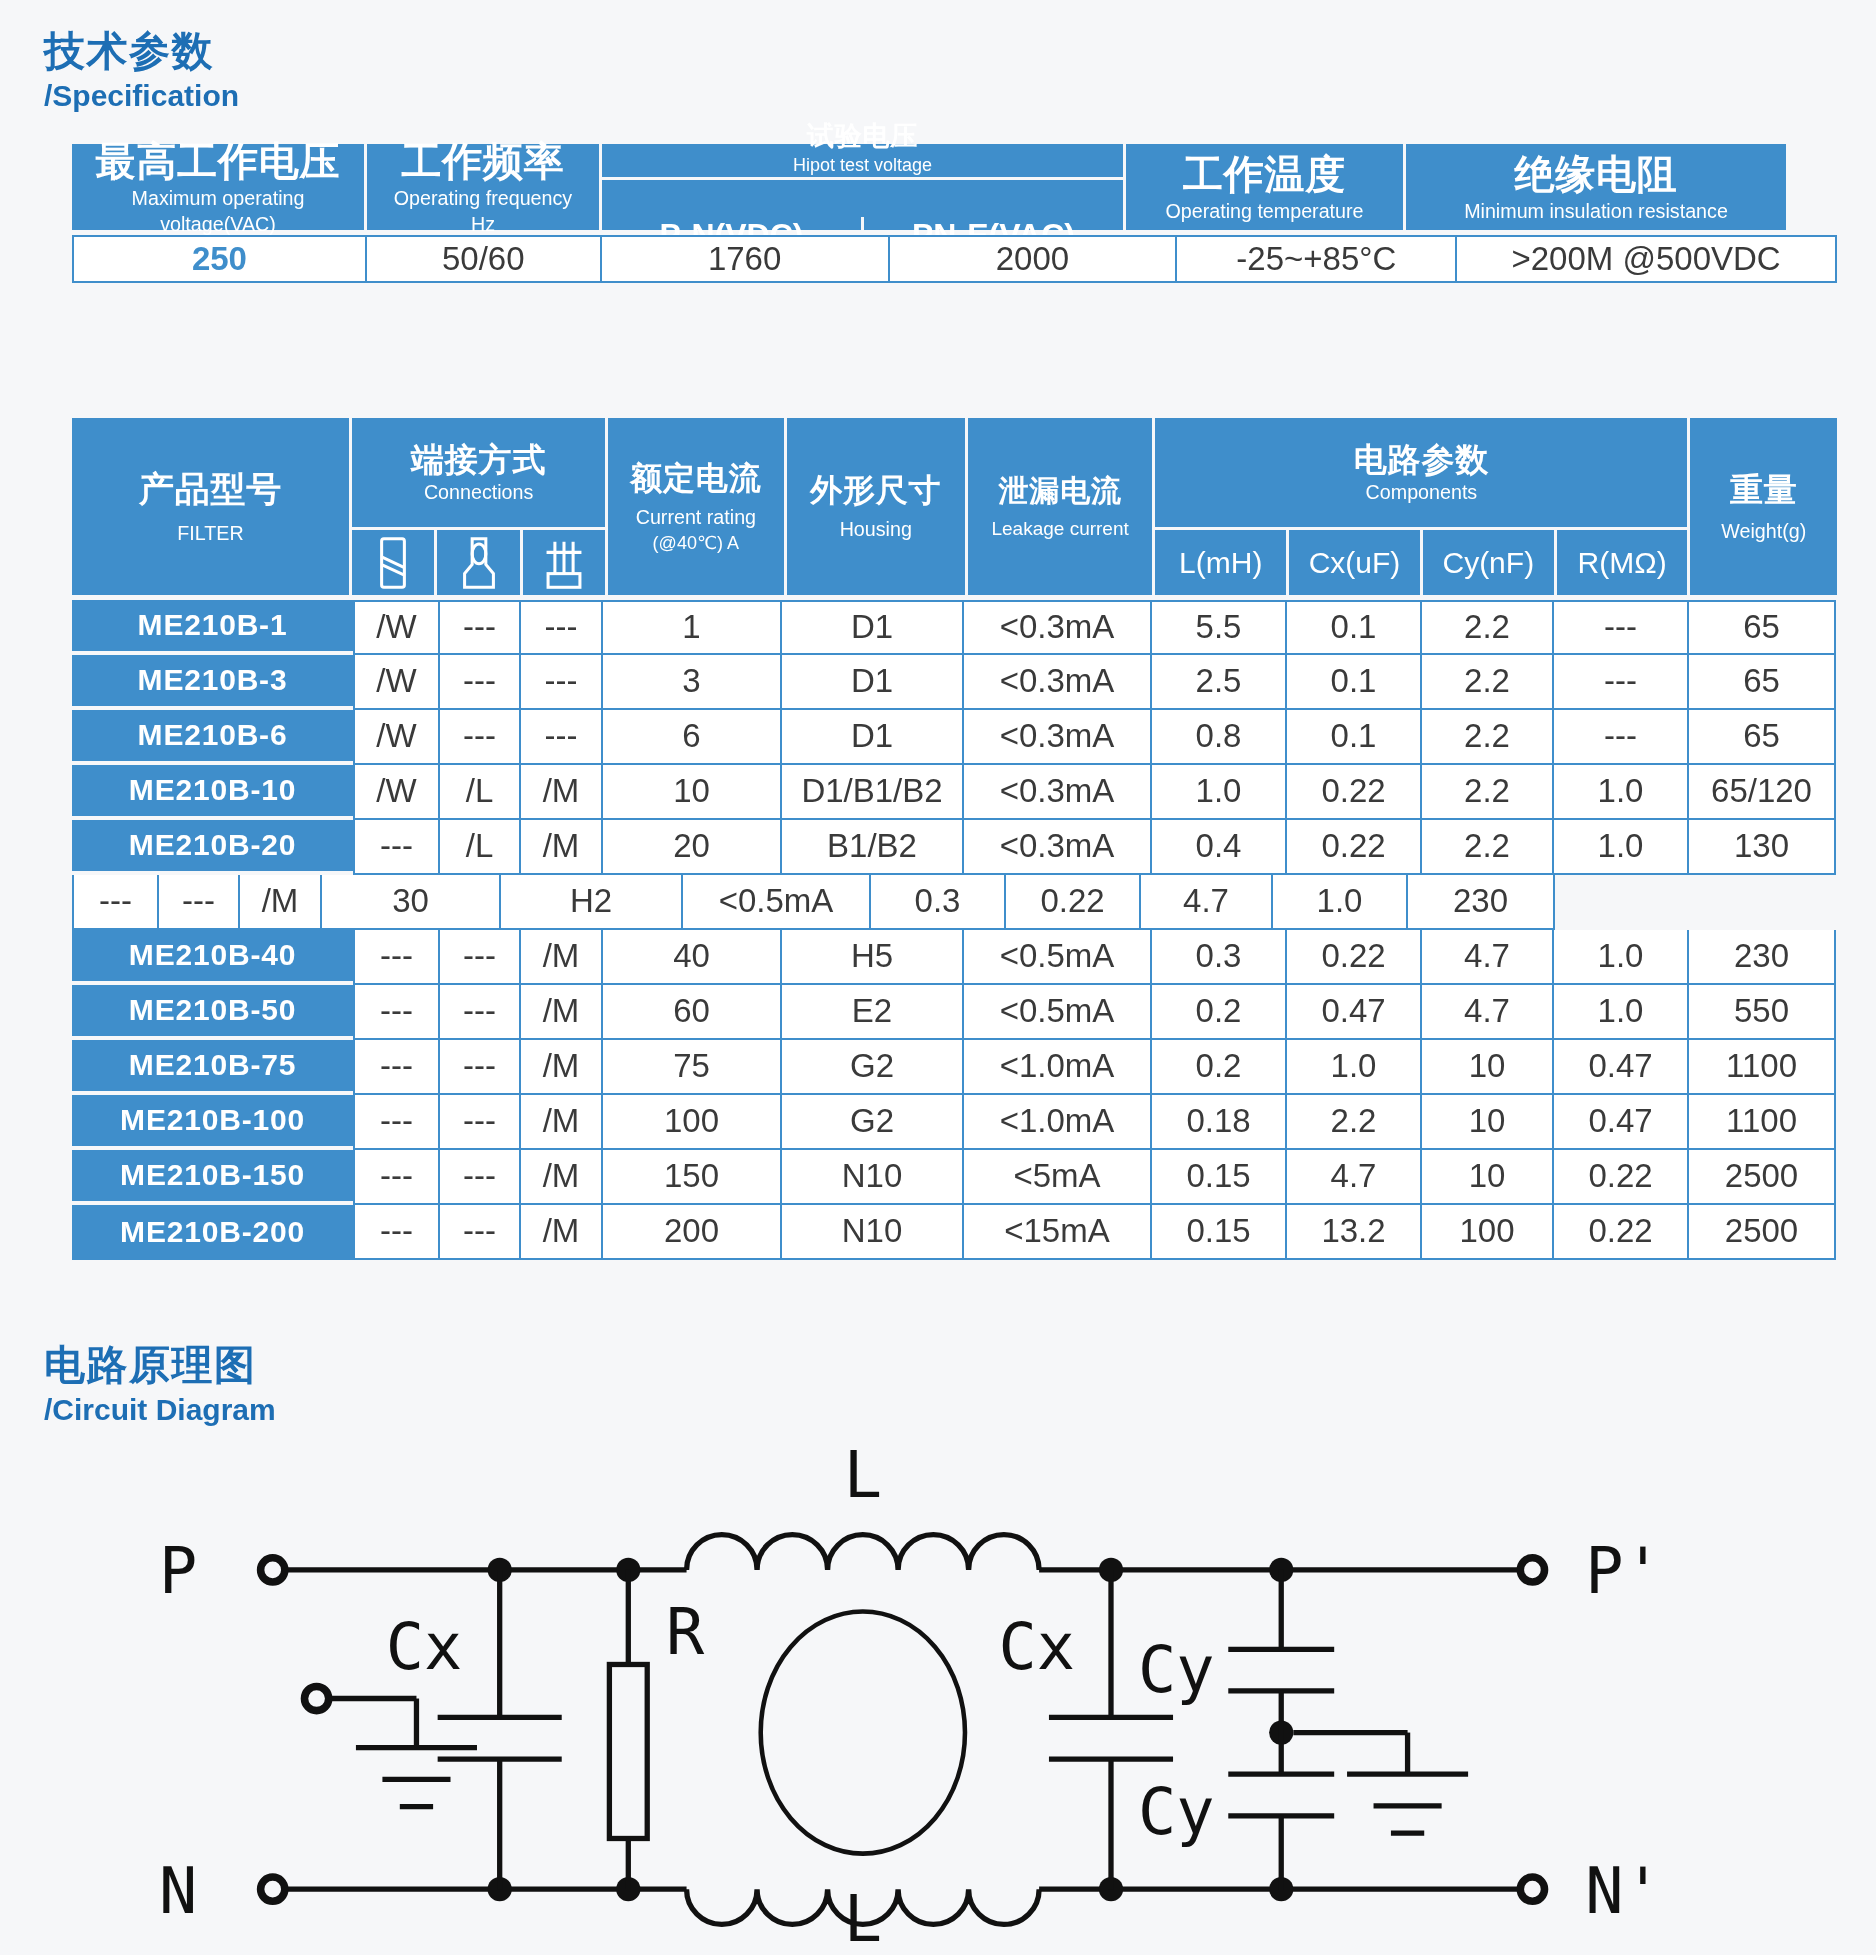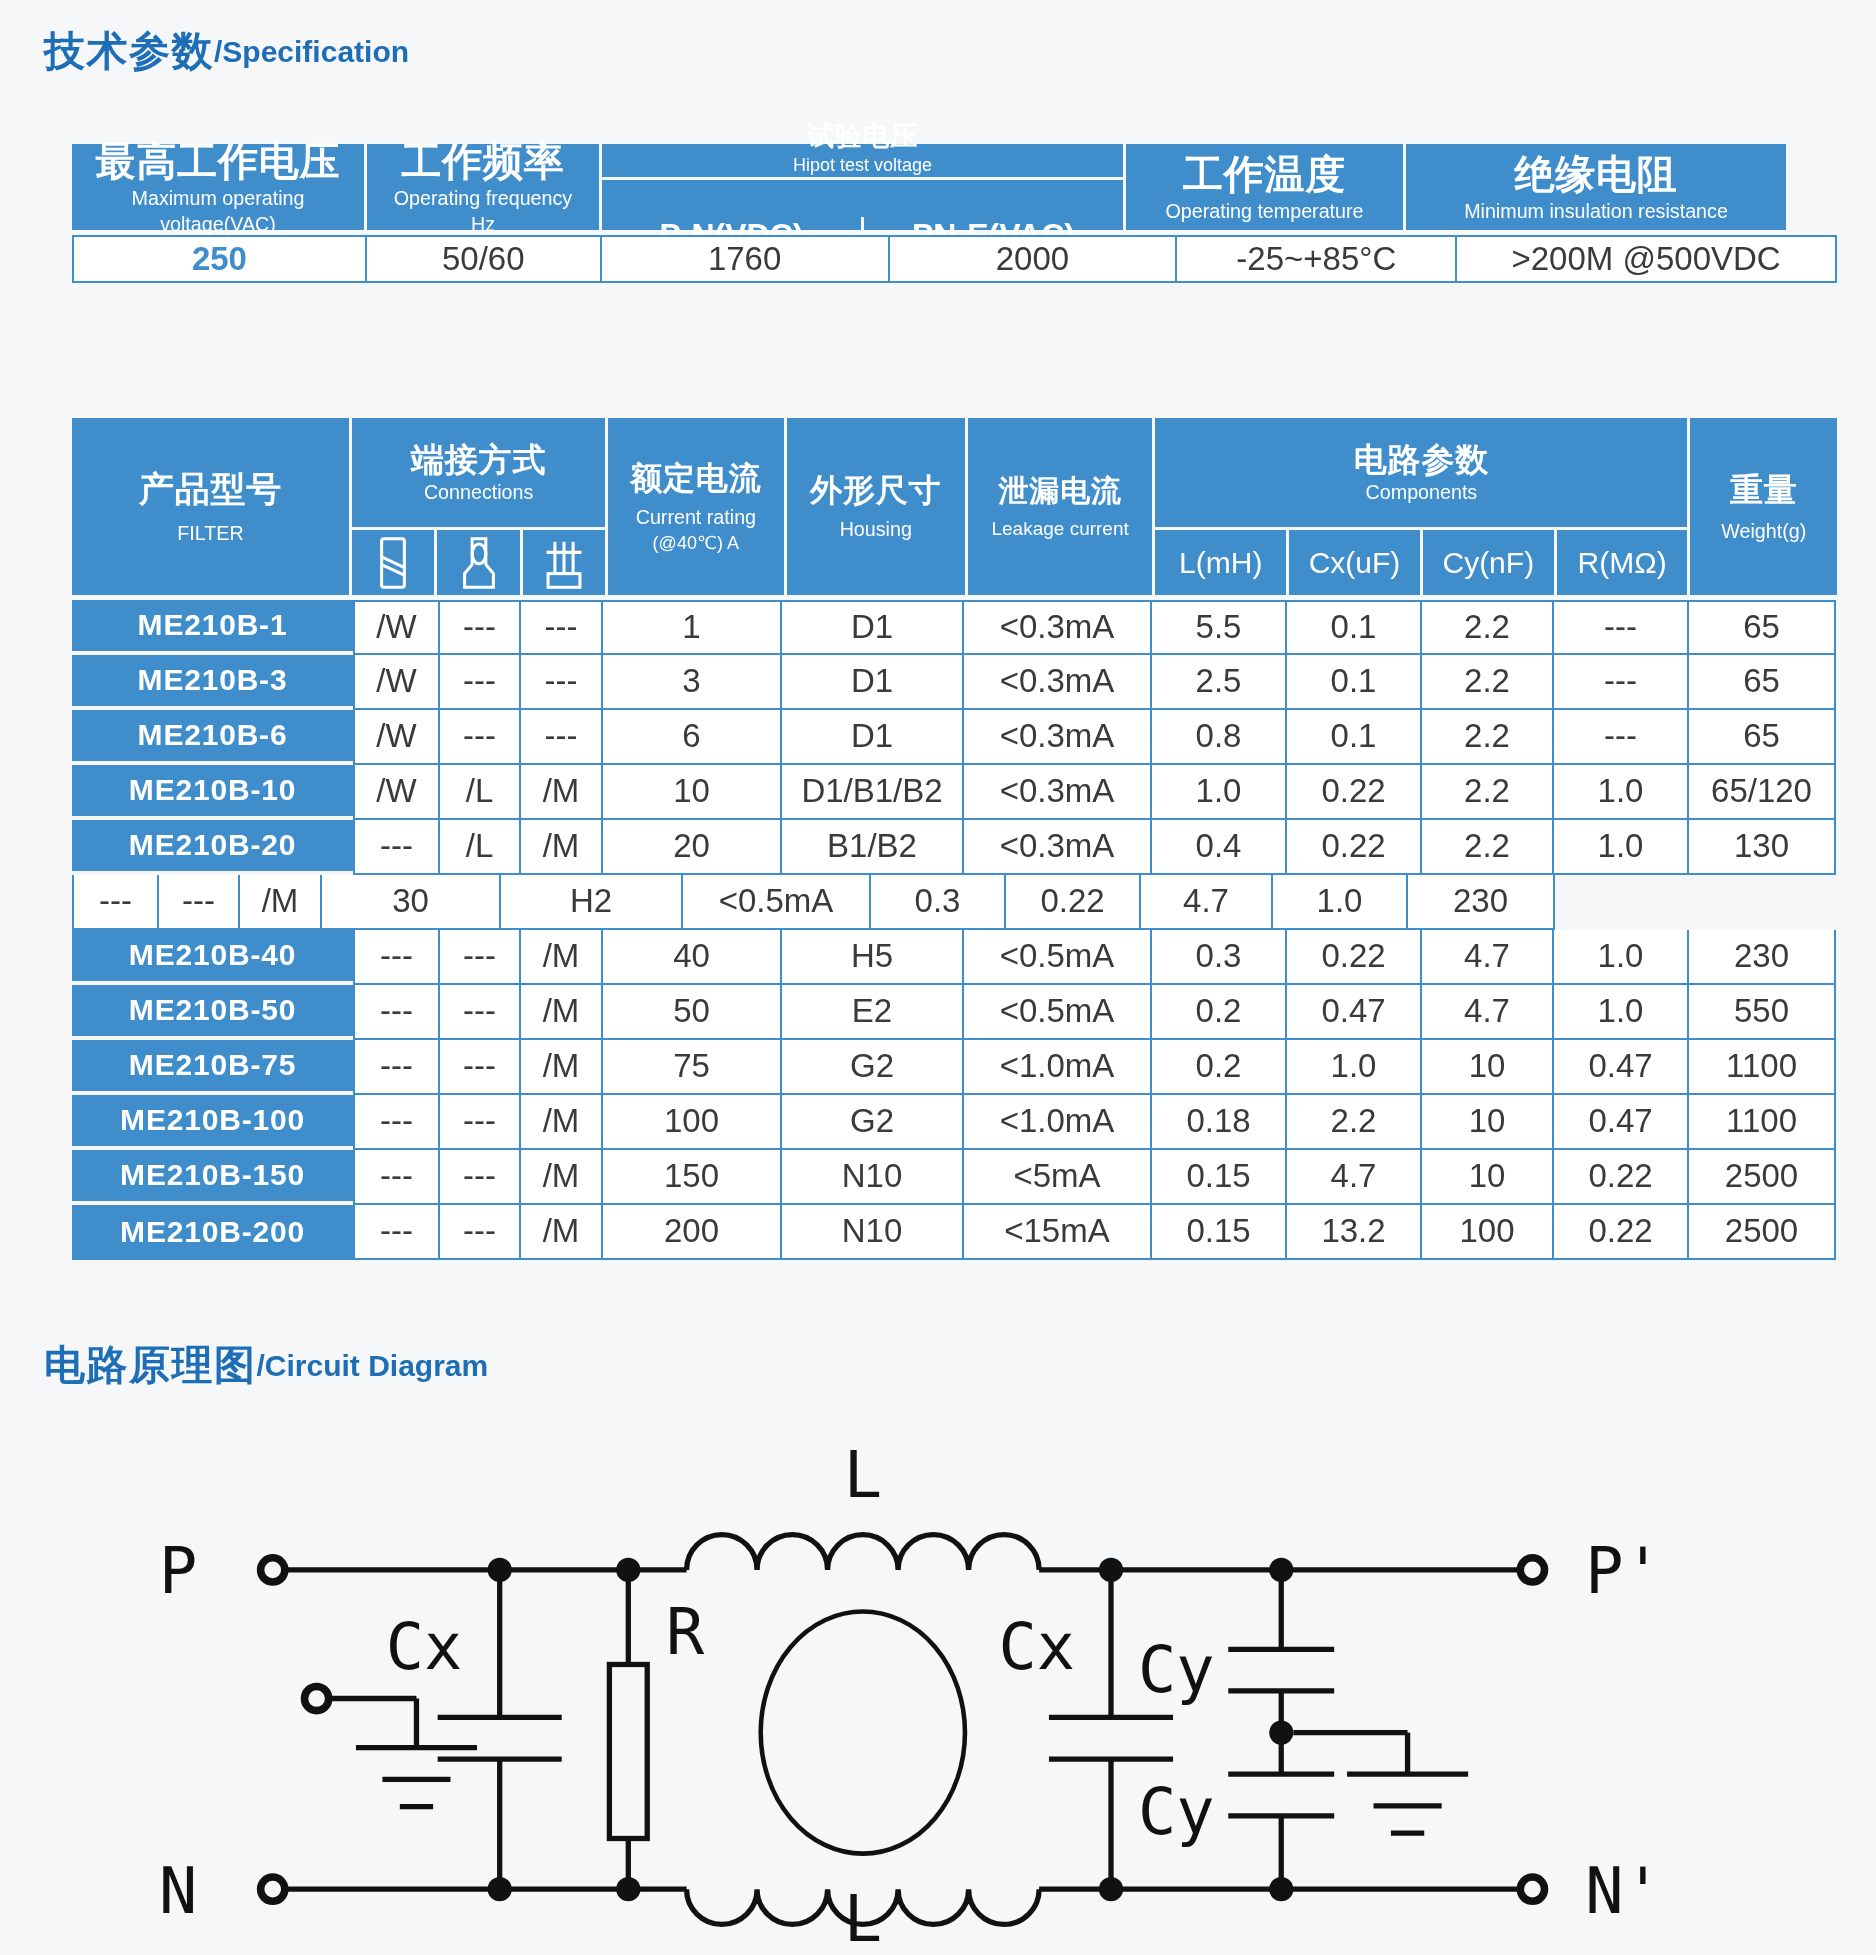--- a/index.html
+++ b/index.html
@@ -5,21 +5,21 @@
   html,body{margin:0;padding:0;}
   body{
     width:1877px;height:1955px;position:relative;
     background:#f6f7f9;
     font-family:"Liberation Sans","DejaVu Sans",sans-serif;
     color:#3a3a3a;
     -webkit-font-smoothing:antialiased;
   }
   .abs{position:absolute;}
   
-  .sec-title{left:44px;display:flex;align-items:center;color:#1d6eb4;white-space:nowrap;}
+  .sec-title{left:44px;display:flex;align-items:flex-start;color:#1d6eb4;white-space:nowrap;flex-direction:column;}
   .sec-title .zh{font-size:41px;font-weight:bold;letter-spacing:1.5px;}
   .sec-title .en{font-size:30px;font-weight:bold;}
   
   .hcell{
     background:#3f8ecb;color:#fff;display:flex;flex-direction:column;
     align-items:center;justify-content:center;text-align:center;box-sizing:border-box;
   }
   .hz{font-size:40px;font-weight:bold;letter-spacing:0.8px;line-height:1.25;}
   .he{font-size:19.7px;font-weight:400;line-height:1.3;}
   
@@ -288,21 +288,21 @@
         <div class="dcell" style="width: 135px;">0.22</div>
         <div class="dcell" style="width: 132px;">4.7</div>
         <div class="dcell" style="width: 135px;">1.0</div>
         <div class="dcell" style="width: 147px;">230</div>
       </div>
       <div class="prow">
         <div class="mcell" style="width: 281px;">ME210B-50</div>
         <div class="dcell first" style="width: 87px;">---</div>
         <div class="dcell" style="width: 81px;">---</div>
         <div class="dcell" style="width: 82px;">/M</div>
-        <div class="dcell" style="width: 179px;">50</div>
+        <div class="dcell" style="width: 179px;">60</div>
         <div class="dcell" style="width: 182px;">E2</div>
         <div class="dcell" style="width: 188px;">&lt;0.5mA</div>
         <div class="dcell" style="width: 135px;">0.2</div>
         <div class="dcell" style="width: 135px;">0.47</div>
         <div class="dcell" style="width: 132px;">4.7</div>
         <div class="dcell" style="width: 135px;">1.0</div>
         <div class="dcell" style="width: 147px;">550</div>
       </div>
       <div class="prow">
         <div class="mcell" style="width: 281px;">ME210B-75</div>

